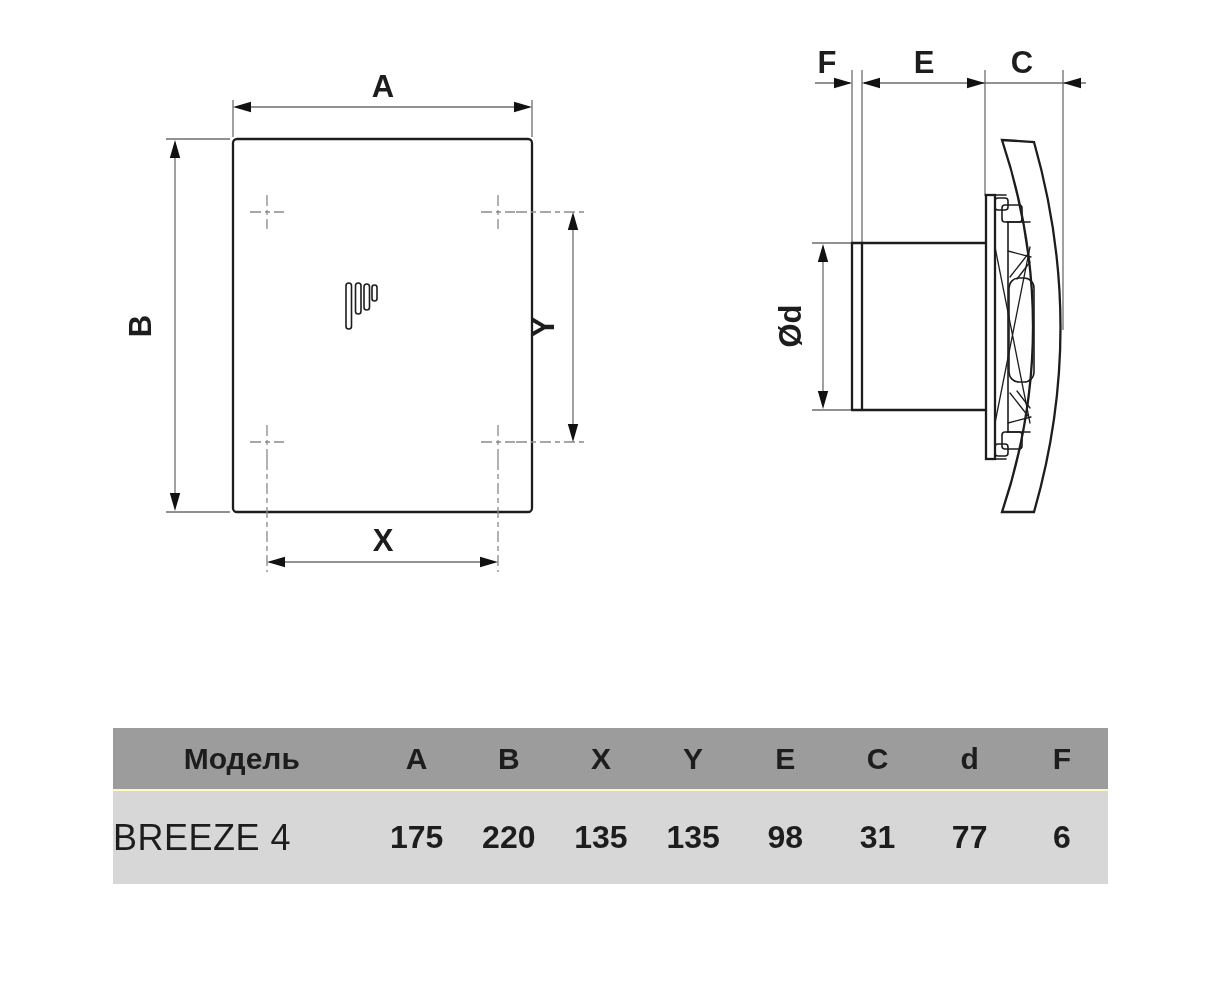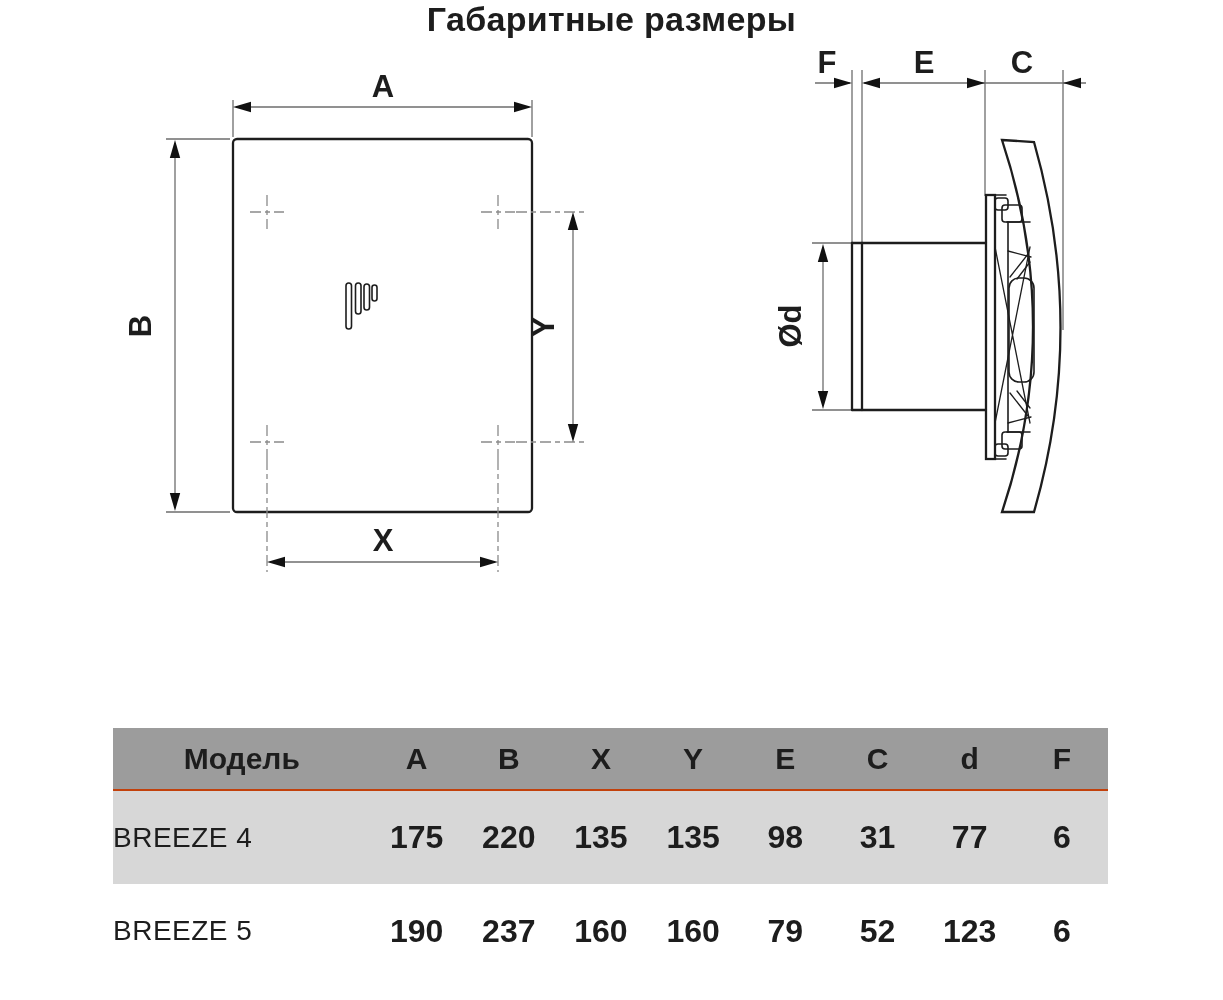--- a/index.html
+++ b/index.html
@@ -19,25 +19,25 @@
   .cl{stroke:var(--centerline);stroke-width:1.3;fill:none;stroke-dasharray:11 4 5 4;}
   .ah{fill:#111;stroke:none;}
   .dimlabel{font-family:"Liberation Sans",sans-serif;font-size:31px;font-weight:700;fill:var(--text);}
 
   .section-title{position:absolute;left:0;top:650;width:1223px;text-align:center;
         font-size:34px;font-weight:700;letter-spacing:.3px;}
 
   table.dims{position:absolute;left:113px;top:728px;width:995px;border-collapse:collapse;table-layout:fixed;}
   table.dims th,table.dims td{padding:0;vertical-align:middle;}
   table.dims thead tr{height:62px;background:var(--header-bg);}
-  table.dims thead th{font-size:30px;font-weight:700;text-align:center;border-bottom:2px solid #c2410c;}
+  table.dims thead th{font-size:30px;font-weight:700;text-align:center;border-bottom:2px solid #fef9c3;}
   table.dims tbody tr{height:94px;}
   table.dims tbody tr.alt{background:var(--row-alt-bg);}
   table.dims tbody tr.plain{background:var(--row-bg);}
-  td.model{font-size:28px;font-weight:400;text-align:left;padding-left:8px;letter-spacing:.5px;}
+  td.model{font-size:36px;font-weight:400;text-align:left;padding-left:8px;letter-spacing:.5px;}
   td.num{font-size:32px;font-weight:700;text-align:center;}
   th.model-h{text-align:center;}
 </style>
 </head>
 <body>
 
 <div class="page">
 
   <svg class="drawing" width="1223" height="630" viewBox="0 0 1223 630" xmlns="http://www.w3.org/2000/svg">
 
@@ -133,21 +133,20 @@
         <path class="hatch" d="M995,247 L1030,423 M995,423 L1030,247"></path>
         <path class="hatch" d="M1010,277 L1028,254 M1017,279 L1030,262"></path>
         <path class="hatch" d="M1010,393 L1028,416 M1017,391 L1030,408"></path>
         <rect class="outline-thin" x="1009" y="278" width="25" height="104" rx="10"></rect>
       </g>
 
       <path class="outline" d="M1002,140 L1034,142 Q1087,328 1034,512 L1002,512 Q1064,327 1002,140 Z"></path>
     </g>
   </svg>
 
-  <div class="section-title">Габаритные размеры</div>
 
   <table class="dims">
     <colgroup>
       <col style="width:257px">
       <col style="width:92px">
         <col style="width:92px">
         <col style="width:92px">
         <col style="width:92px">
       <col style="width:92px">
         <col style="width:92px">
@@ -172,27 +171,16 @@
         <td class="model">BREEZE 4</td>
         <td class="num">175</td>
         <td class="num">220</td>
         <td class="num">135</td>
         <td class="num">135</td>
         <td class="num">98</td>
         <td class="num">31</td>
         <td class="num">77</td>
         <td class="num">6</td>
       </tr>
-      <tr class="plain">
-        <td class="model">BREEZE 5</td>
-        <td class="num">190</td>
-        <td class="num">237</td>
-        <td class="num">160</td>
-        <td class="num">160</td>
-        <td class="num">79</td>
-        <td class="num">52</td>
-        <td class="num">123</td>
-        <td class="num">6</td>
-      </tr>
     </tbody>
   </table>
 
 </div>
 
 </body></html>

